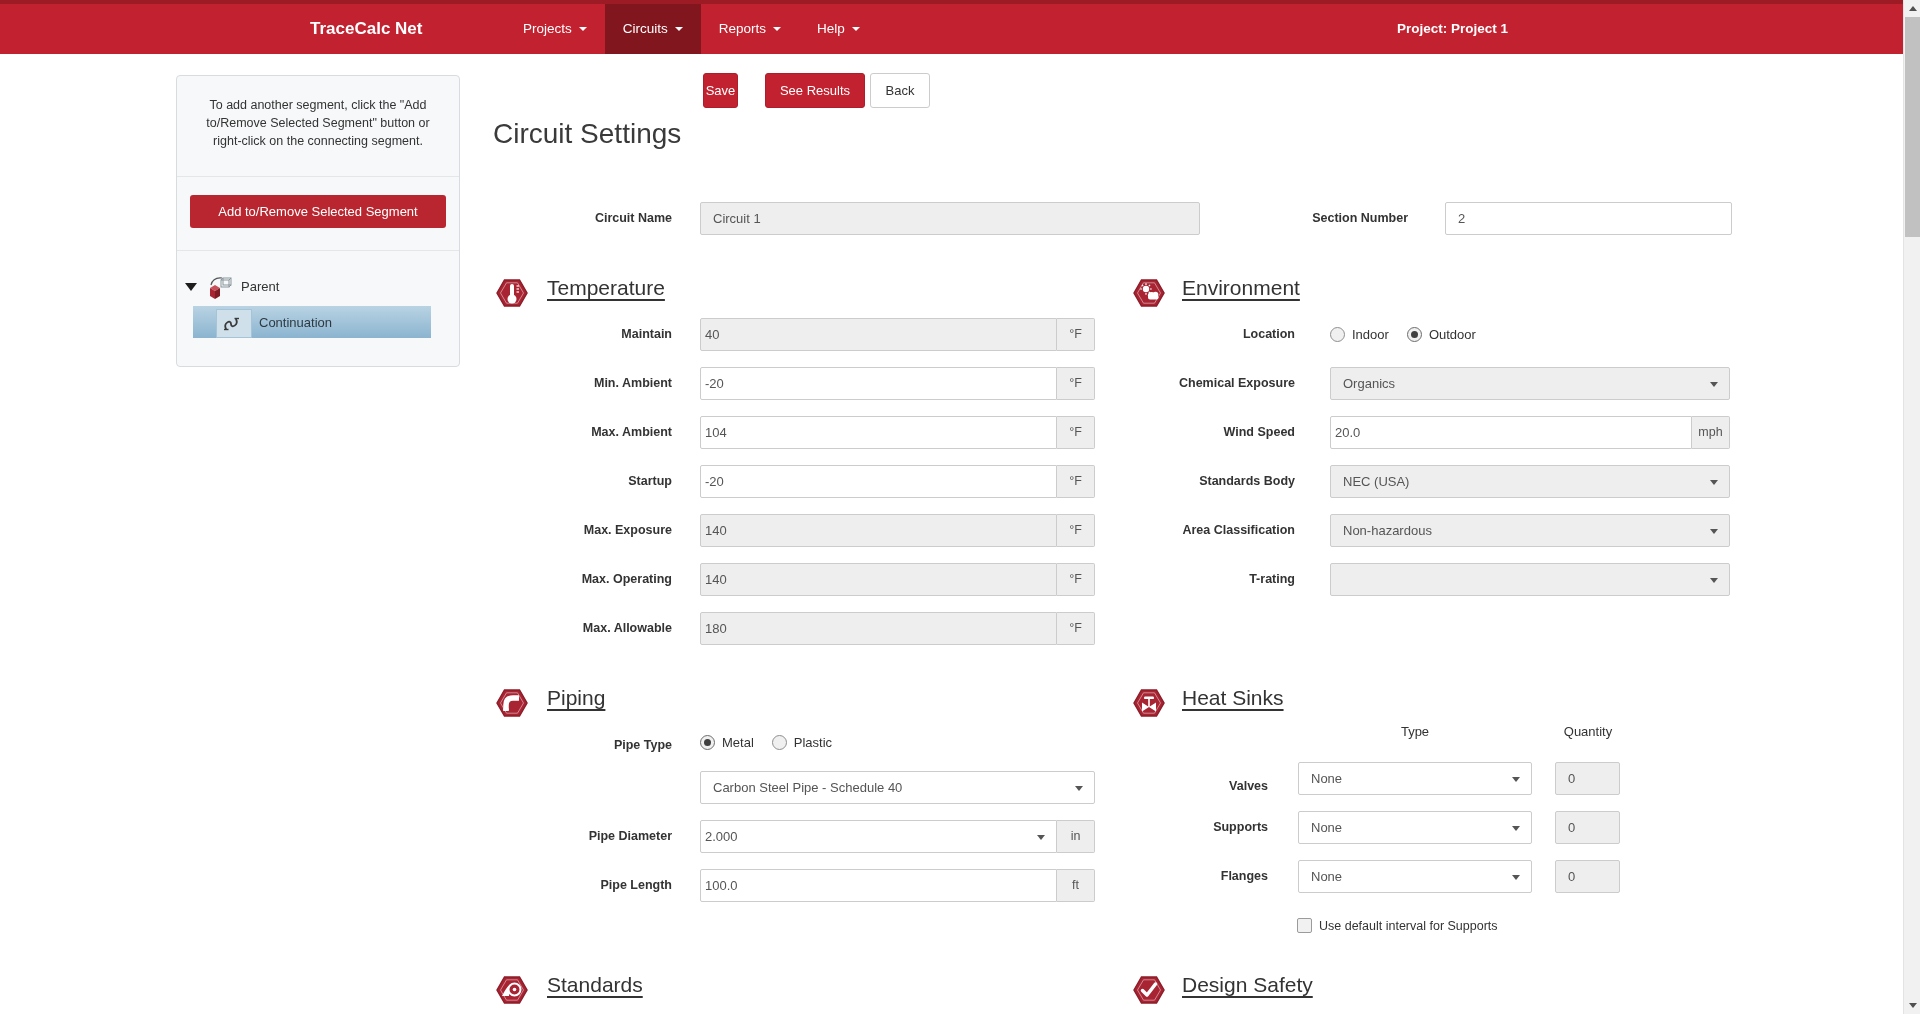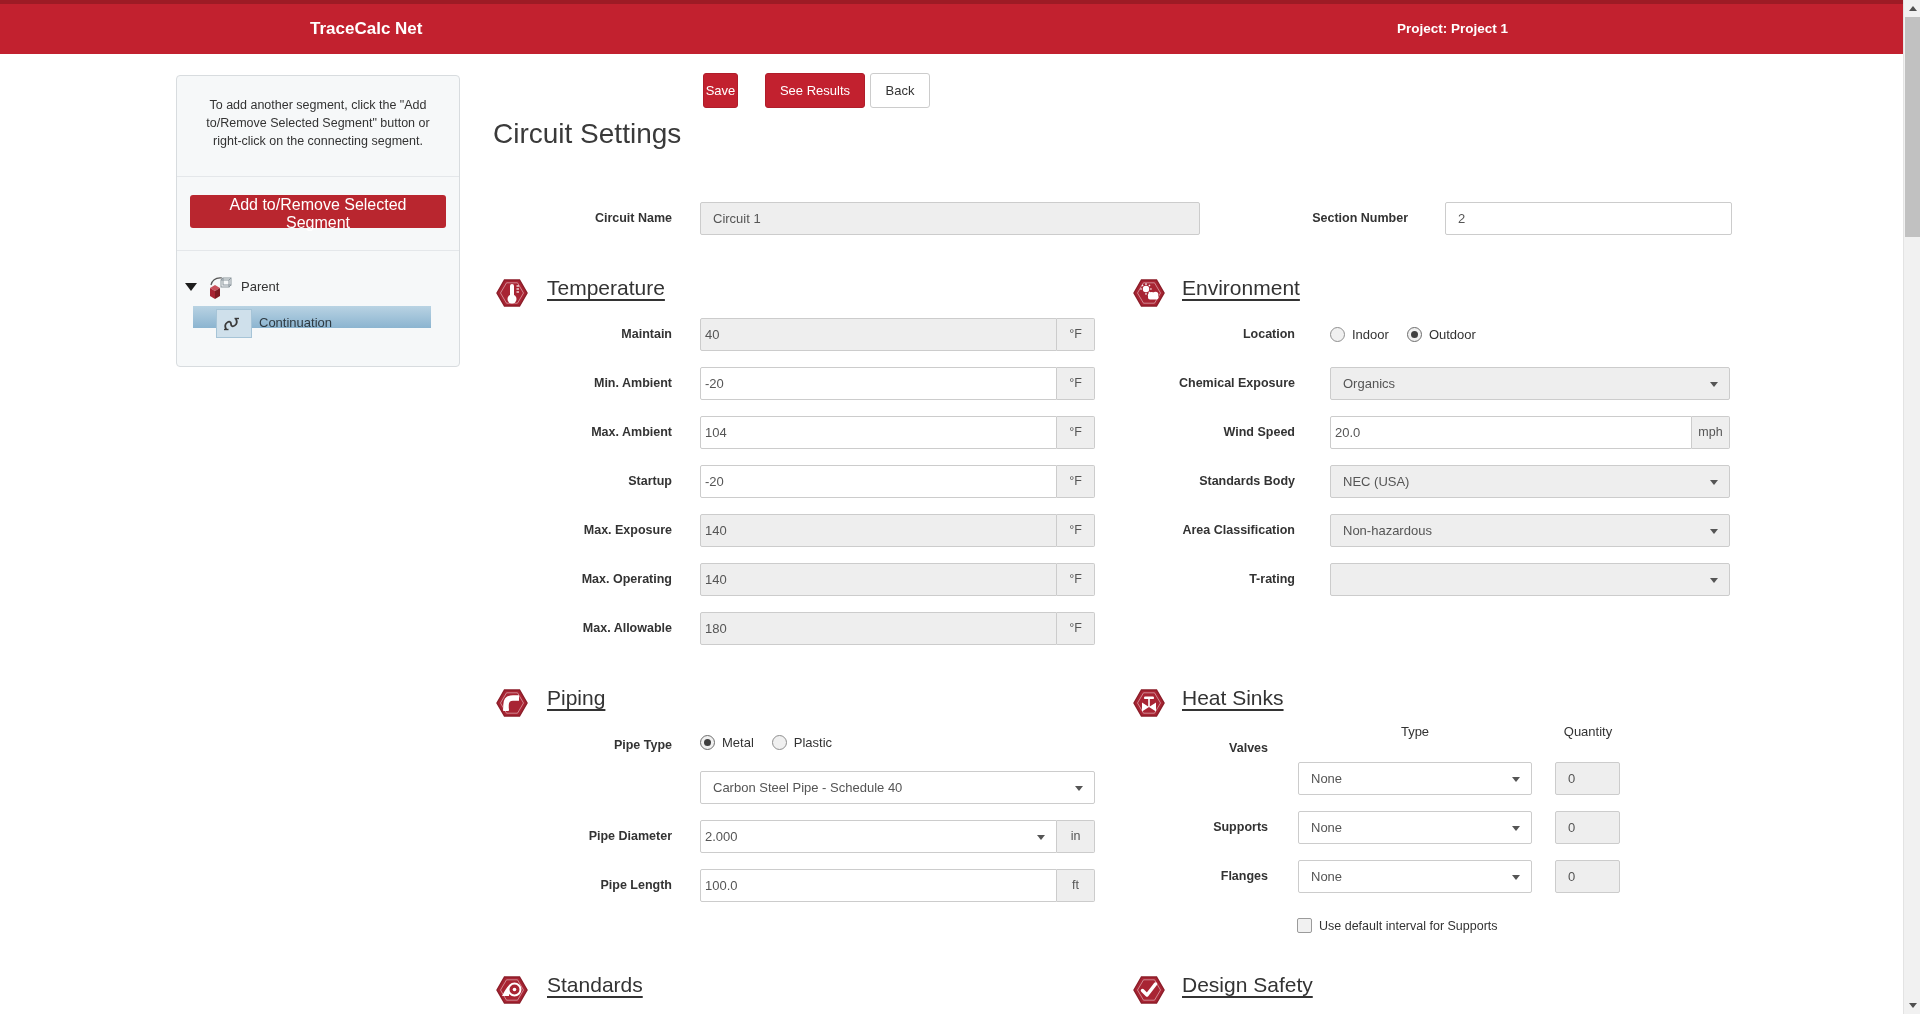--- a/index.html
+++ b/index.html
@@ -27,28 +27,28 @@
   .tri-down{border-left:4px solid transparent;border-right:4px solid transparent;border-top:5px solid #505050;}
   .sb-thumb{position:absolute;left:1px;top:17px;width:15px;height:220px;background:#c1c1c1;}
 
   
   .sidepanel{position:absolute;left:176px;top:75px;width:284px;height:292px;background:#f6f8f9;
              border:1px solid #d8dcdf;border-radius:4px;box-sizing:border-box;}
   .side-instructions{position:absolute;left:16px;right:16px;top:20px;text-align:center;
                      font-size:12.5px;color:#333;line-height:1.45;}
   .side-div1{position:absolute;left:0;right:0;top:100px;border-top:1px solid #e4e7ea;}
   .side-btn{position:absolute;left:13px;right:13px;top:119px;height:33px;background:#b9262f;color:#fff;
-            font-size:16px;border:none;border-radius:3px;cursor:pointer;font-family:inherit;}
+            font-size:13px;border:none;border-radius:3px;cursor:pointer;font-family:inherit;}
   .side-div2{position:absolute;left:0;right:0;top:174px;border-top:1px solid #e4e7ea;}
   .tree-parent-row{position:absolute;left:0;right:0;top:197px;height:30px;}
   .tree-arrow{position:absolute;left:8px;top:10px;width:0;height:0;
               border-left:6px solid transparent;border-right:6px solid transparent;border-top:8px solid #1d1d1d;cursor:pointer;}
   .tree-parent-icon{position:absolute;left:30px;top:2px;}
   .tree-parent-label{position:absolute;left:64px;top:6px;font-size:13px;color:#333;}
-  .tree-child-row{position:absolute;left:16px;right:28px;top:230px;height:22px;
+  .tree-child-row{position:absolute;left:16px;right:28px;top:230px;height:32px;
                   background:linear-gradient(#b9d3e3,#8bb4d0);cursor:pointer;}
   .tree-child-iconbox{position:absolute;left:23px;top:3px;width:36px;height:29px;background:#cfe0eb;
                       border:1px solid #a6c4d7;box-sizing:border-box;display:flex;align-items:center;justify-content:center;}
   .tree-child-label{position:absolute;left:66px;top:9px;font-size:13px;color:#2e3a42;}
 
   
   .btn{position:absolute;top:73px;height:35px;border-radius:3px;font-size:13px;cursor:pointer;
        font-family:inherit;display:flex;align-items:center;justify-content:center;box-sizing:border-box;}
   .btn-red{background:#c2212f;color:#fff;border:1px solid #b01d2a;}
   .btn-default{background:#fff;color:#333;border:1px solid #ccc;}
@@ -88,20 +88,26 @@
   .col-head{position:absolute;font-size:13px;color:#333;text-align:center;}
 </style>
 </head>
 <body>
 
 <div class="screen">
 
   <div class="navbar">
     <div class="navbar-topstrip"></div>
     <div class="brand">TraceCalc Net</div>
+    <div class="navmenu">
+      <div class="navitem"><span>Projects</span><span class="caret"></span></div>
+      <div class="navitem active"><span>Circuits</span><span class="caret"></span></div>
+      <div class="navitem"><span>Reports</span><span class="caret"></span></div>
+      <div class="navitem"><span>Help</span><span class="caret"></span></div>
+    </div>
     <div class="nav-project">Project: Project 1</div>
   </div>
 
   <div class="scrollbar">
     <div class="sb-btn sb-up">
         <div class="tri-up"></div>
       </div>
     <div class="sb-thumb"></div>
     <div class="sb-btn sb-down">
         <div class="tri-down"></div>
@@ -304,21 +310,21 @@
     <polygon points="9,16.5 16,21 9,25.5" fill="#fff"></polygon>
     <polygon points="23,16.5 16,21 23,25.5" fill="#fff"></polygon>
     <rect x="15.2" y="13" width="1.6" height="8" fill="#fff"></rect>
     <rect x="11" y="10.5" width="10" height="2.6" rx="1.2" fill="#fff"></rect>
   </svg>
   <div class="sec-title" style="left:1182px;top:686px;">Heat Sinks</div>
 
   <div class="col-head" style="left:1298px;top:724px;width:234px;">Type</div>
   <div class="col-head" style="left:1548px;top:724px;width:80px;">Quantity</div>
 
-  <div class="lbl" style="left:1056px;top:732px;">Valves</div>
+  <div class="lbl" style="left:1056px;top:770px;">Valves</div>
   <div class="ctl sel" style="left:1298px;top:762px;width:234px;">
     <span>None</span>
     <span class="sel-caret"></span>
   </div>
   <div class="ctl gray" style="left:1555px;top:762px;width:65px;">0</div>
 
   <div class="lbl" style="left:1056px;top:811px;">Supports</div>
   <div class="ctl sel" style="left:1298px;top:811px;width:234px;">
     <span>None</span>
     <span class="sel-caret"></span>

